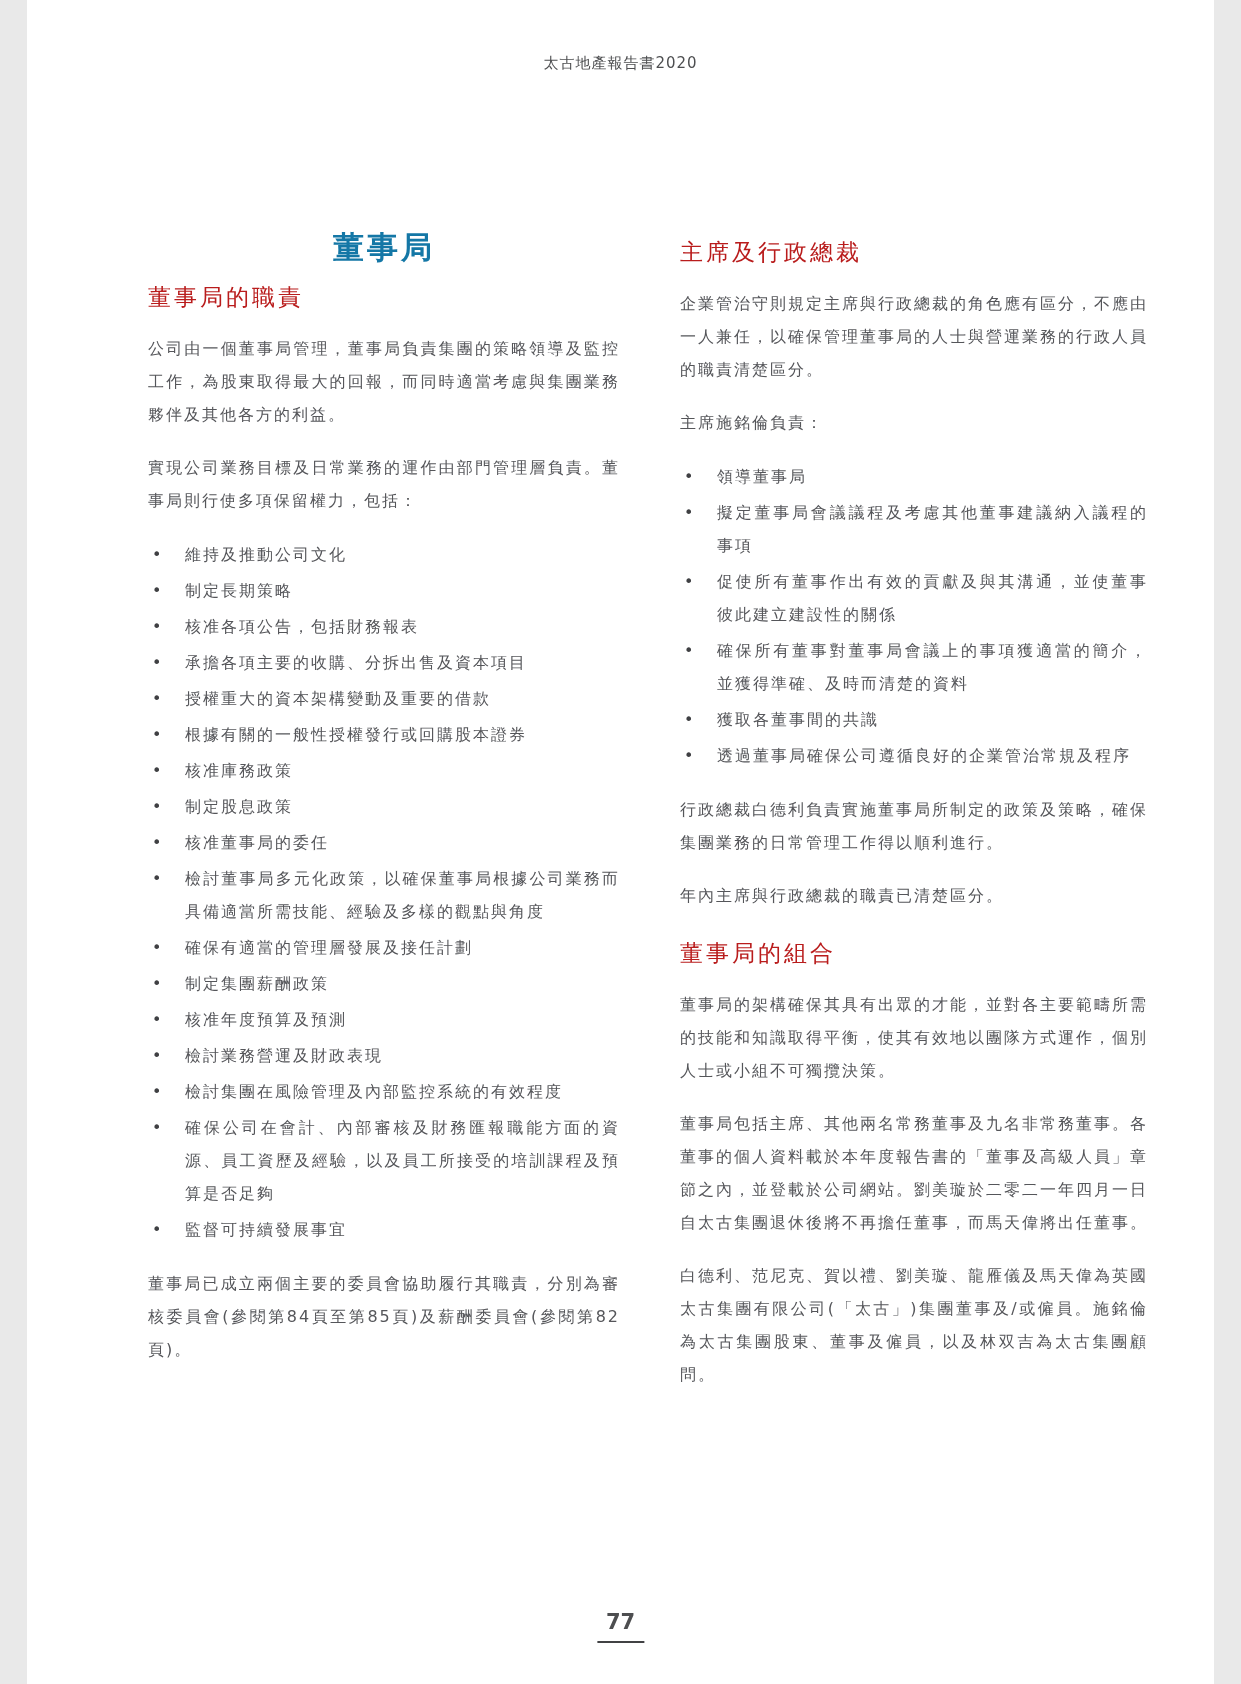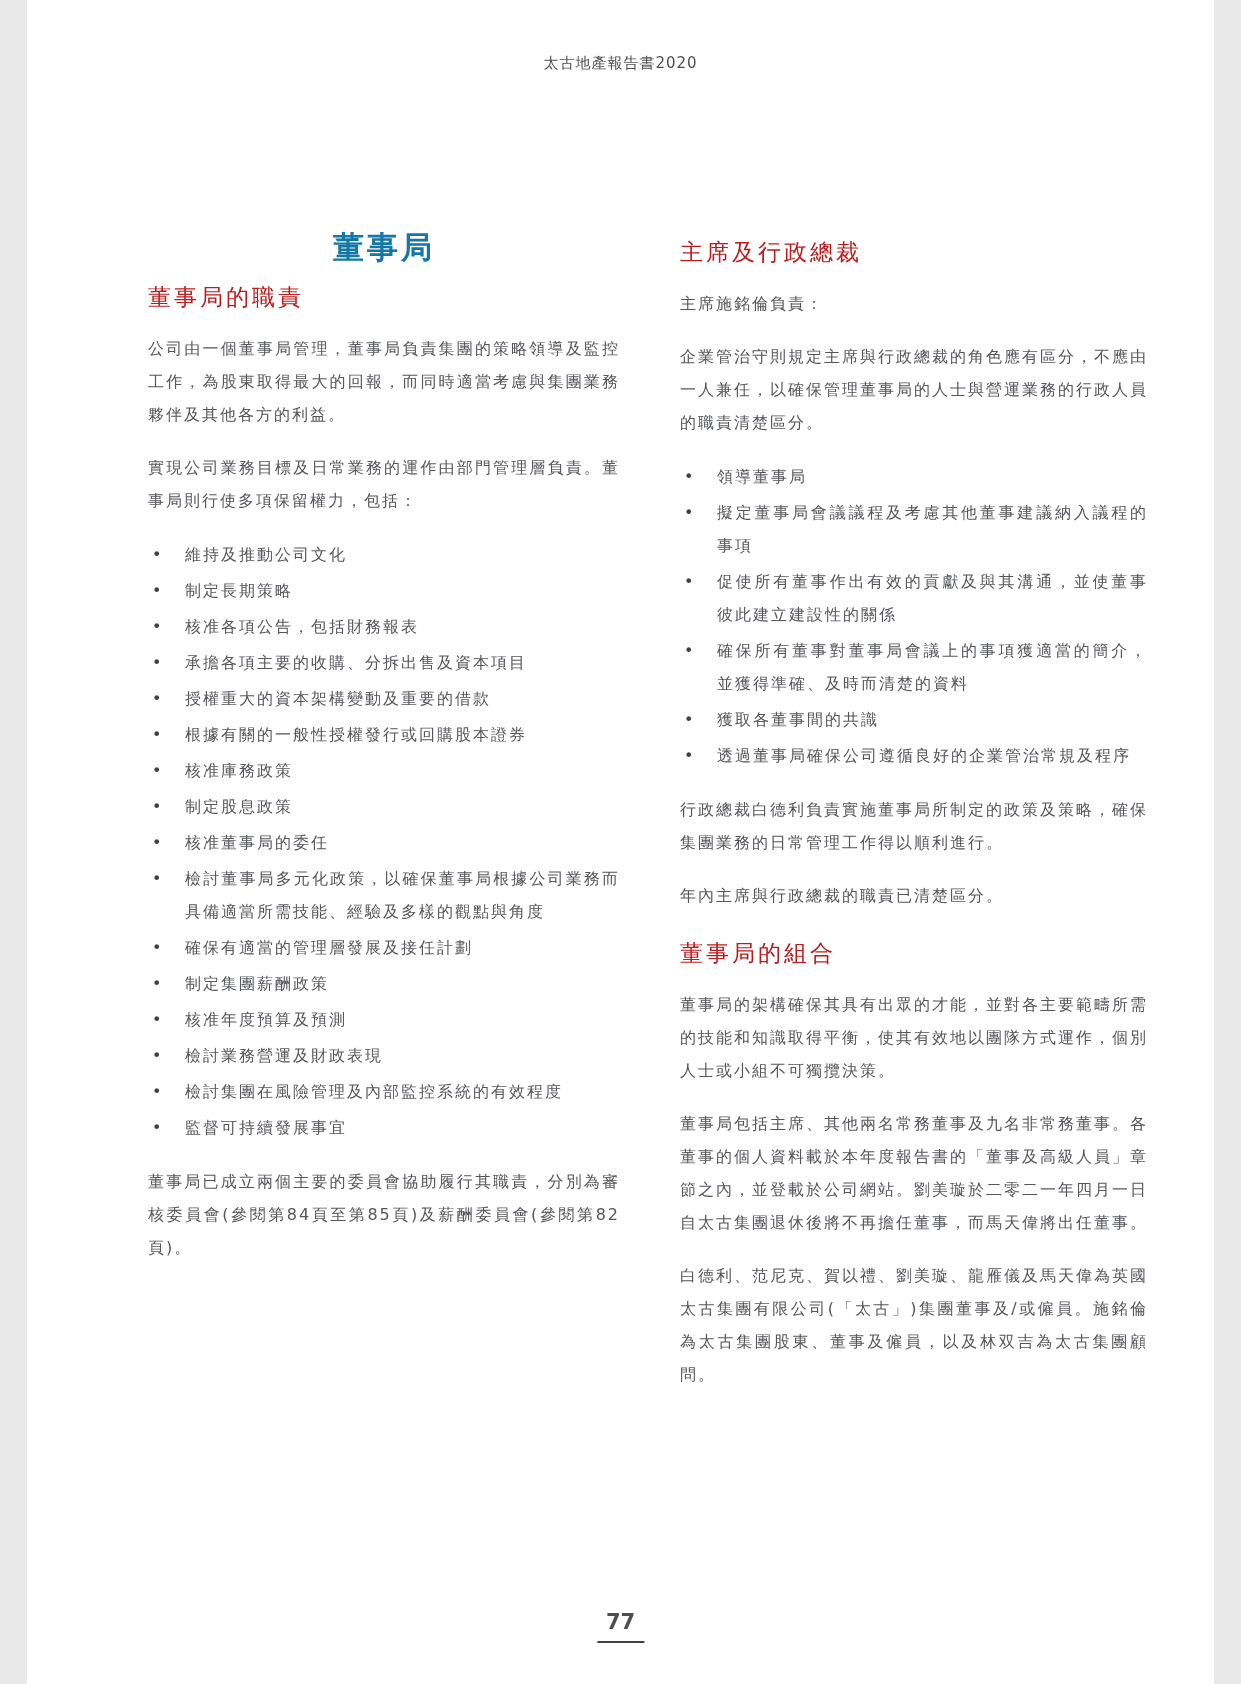--- a/index.html
+++ b/index.html
@@ -111,29 +111,30 @@
       <li>根據有關的一般性授權發行或回購股本證券</li>
       <li>核准庫務政策</li>
       <li>制定股息政策</li>
       <li>核准董事局的委任</li>
       <li>檢討董事局多元化政策，以確保董事局根據公司業務而具備適當所需技能、經驗及多樣的觀點與角度</li>
       <li>確保有適當的管理層發展及接任計劃</li>
       <li>制定集團薪酬政策</li>
       <li>核准年度預算及預測</li>
       <li>檢討業務營運及財政表現</li>
       <li>檢討集團在風險管理及內部監控系統的有效程度</li>
+      <li>確保公司在會計、內部審核及財務匯報職能方面的資源、員工資歷及經驗，以及員工所接受的培訓課程及預算是否足夠</li>
       <li>監督可持續發展事宜</li>
     </ul>
     <p class="body-para">董事局已成立兩個主要的委員會協助履行其職責，分別為審核委員會(參閱第84頁至第85頁)及薪酬委員會(參閱第82頁)。</p>
   </section>
 
   <section class="col col-right">
     <h2 class="section-heading first-right">主席及行政總裁</h2>
+    <p class="body-para">企業管治守則規定主席與行政總裁的角色應有區分，不應由一人兼任，以確保管理董事局的人士與營運業務的行政人員的職責清楚區分。</p>
     <p class="body-para">主席施銘倫負責：</p>
-    <p class="body-para">企業管治守則規定主席與行政總裁的角色應有區分，不應由一人兼任，以確保管理董事局的人士與營運業務的行政人員的職責清楚區分。</p>
     <ul class="bullet-list">
       <li>領導董事局</li>
       <li>擬定董事局會議議程及考慮其他董事建議納入議程的事項</li>
       <li>促使所有董事作出有效的貢獻及與其溝通，並使董事彼此建立建設性的關係</li>
       <li>確保所有董事對董事局會議上的事項獲適當的簡介，並獲得準確、及時而清楚的資料</li>
       <li>獲取各董事間的共識</li>
       <li>透過董事局確保公司遵循良好的企業管治常規及程序</li>
     </ul>
     <p class="body-para">行政總裁白德利負責實施董事局所制定的政策及策略，確保集團業務的日常管理工作得以順利進行。</p>
     <p class="body-para">年內主席與行政總裁的職責已清楚區分。</p>

